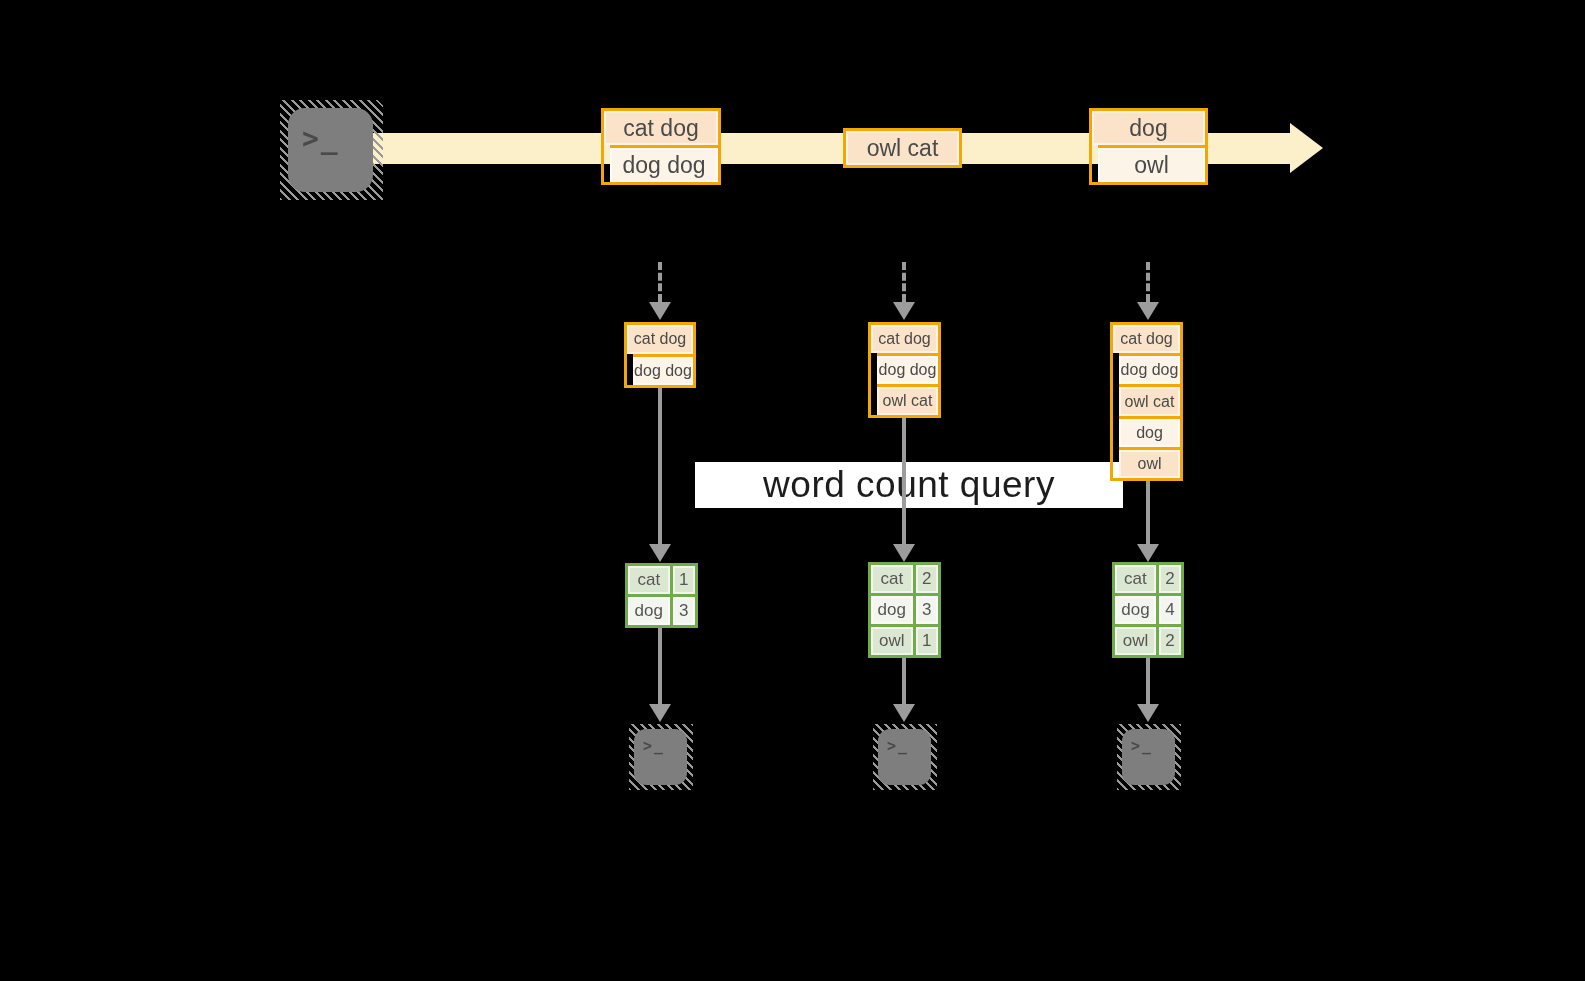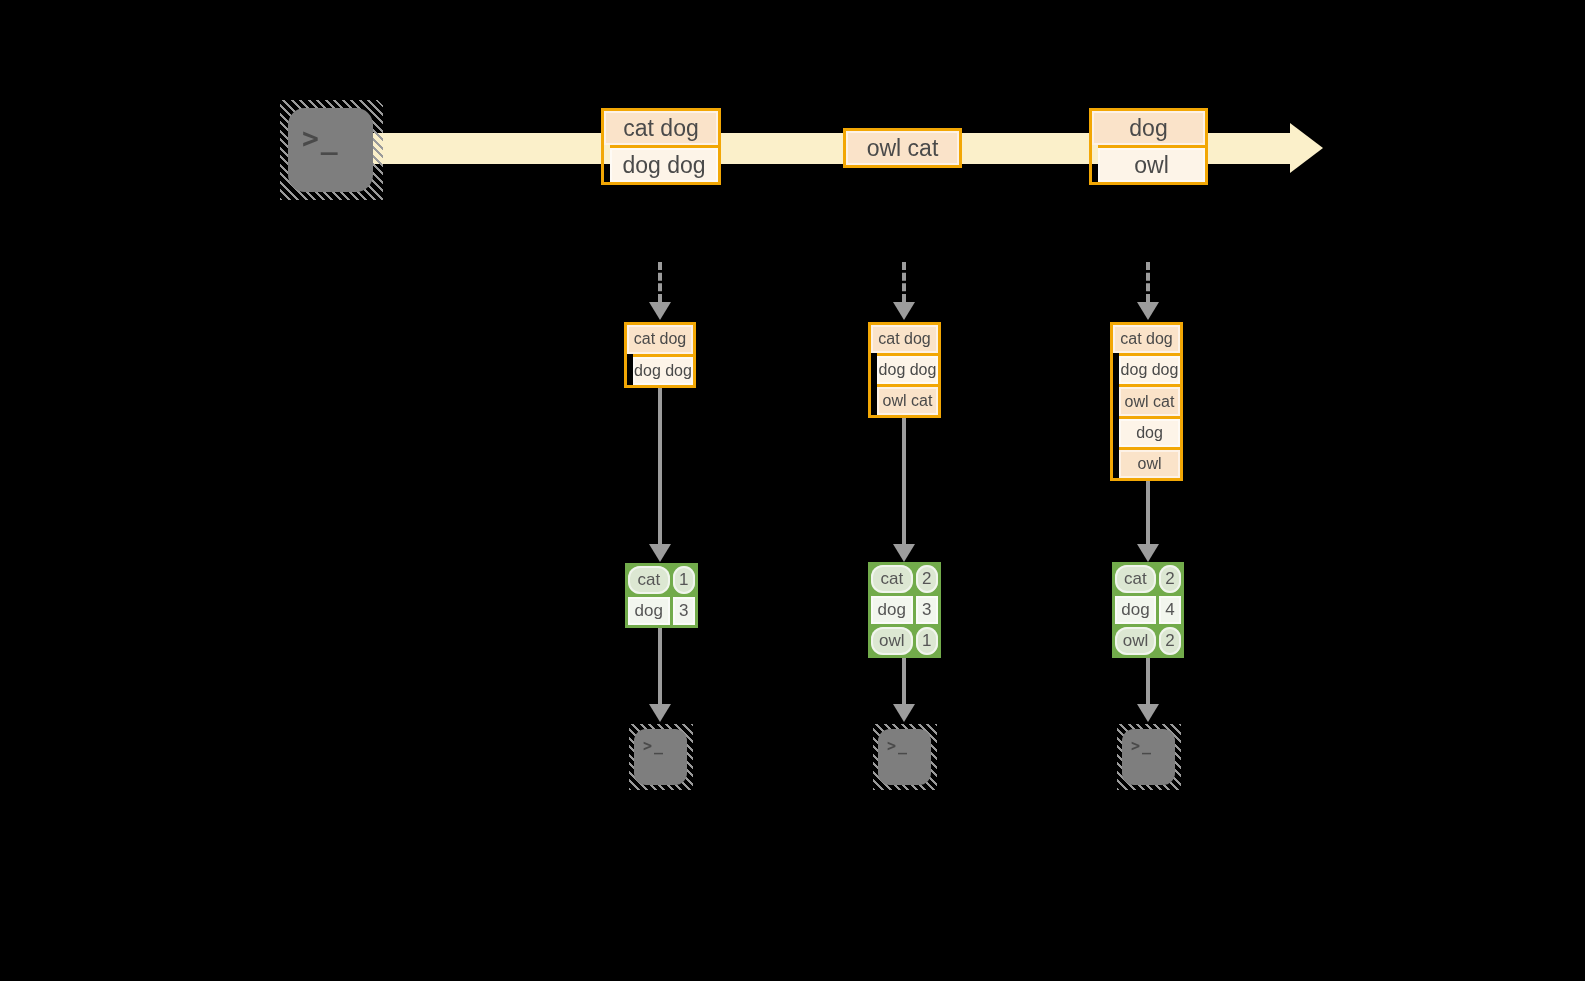--- a/index.html
+++ b/index.html
@@ -50,21 +50,21 @@
   .qband { position:absolute; left:695px; top:462px; width:428px; height:46px;
     background:#FFFFFF; z-index:1; display:flex; align-items:center; justify-content:center; }
   .qlabel { font-size:37px; font-weight:300; color:#1D1D1D; letter-spacing:.5px; white-space:nowrap; }
 
   
   .gtable { position:absolute; display:grid; grid-template-columns:1.85fr 1fr;
     grid-auto-rows:1fr; gap:3px; background:#72AB4B; border:3px solid #72AB4B;
     box-sizing:border-box; z-index:3; }
   .gcell { display:flex; align-items:center; justify-content:center; font-size:17px;
     color:#565656; box-shadow:inset 0 0 0 2px rgba(255,255,255,.6); }
-  .gcell.dark { background:#DCE7D2;border-radius:12px; }
+  .gcell.dark { background:#DCE7D2; }
   .gcell.light { background:#F2F6EE; }
 </style>
 </head>
 <body>
 
 <div class="canvas">
 
   <div class="stream-shaft"></div>
   <div class="stream-head"></div>
 
@@ -103,20 +103,23 @@
     <div class="ocell dark">owl cat</div>
   </div>
   <div class="obox f-sm" style="left:1110px;top:322px;width:73px;height:159px">
     <div class="ocell dark">cat dog</div>
     <div class="ocell light">dog dog</div>
     <div class="ocell dark">owl cat</div>
     <div class="ocell light">dog</div>
     <div class="ocell dark">owl</div>
   </div>
 
+  <div class="qband">
+    <span class="qlabel">word count query</span>
+  </div>
 
   <div class="aline" style="left:658px;top:388px;height:156px"></div>
   <div class="ahead" style="left:649px;top:544px"></div>
   <div class="aline" style="left:902px;top:418px;height:126px"></div>
   <div class="ahead" style="left:893px;top:544px"></div>
   <div class="aline" style="left:1146px;top:481px;height:63px"></div>
   <div class="ahead" style="left:1137px;top:544px"></div>
 
   <div class="gtable" style="left:625px;top:563px;width:73px;height:65px">
     <div class="gcell dark">cat</div>

